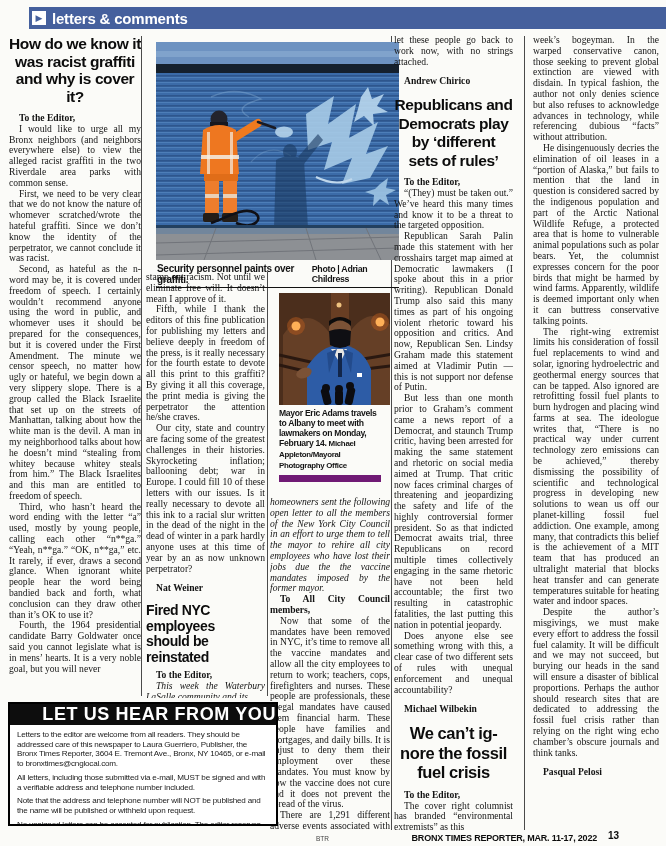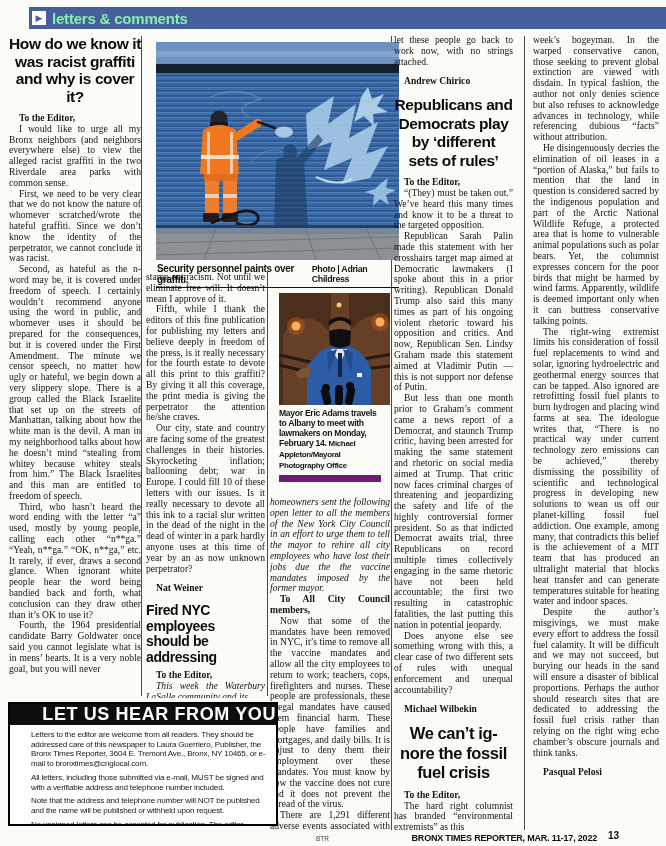--- a/index.html
+++ b/index.html
@@ -3,21 +3,21 @@
 <meta charset="utf-8">
 <style>
   html,body{margin:0;padding:0;background:#e8e8e8;}
   .page{position:relative;width:666px;height:846px;background:#fbfbf8;overflow:hidden;
         font-family:"Liberation Serif",serif;color:#141414;}
   
   .banner{position:absolute;left:29px;top:7px;width:637px;height:22px;background:#45609d;
           display:flex;align-items:center;}
   .banner .notch{width:14px;height:14px;background:#ffffff;color:#45609d;font-size:9px;
           line-height:14px;text-align:center;margin-left:3px;flex:0 0 auto;}
-  .banner .btitle{color:#86efac;font-family:"Liberation Sans",sans-serif;font-weight:bold;
+  .banner .btitle{color:#ffffff;font-family:"Liberation Sans",sans-serif;font-weight:bold;
           font-size:15px;margin-left:6px;letter-spacing:-0.2px;text-align:center;}
   
   .col{position:absolute;overflow:hidden;text-align:justify;font-size:9.6px;line-height:10.8px;}
   .col1{left:9px;top:35px;width:132px;height:664px;}
   .col2{left:146px;top:272px;width:119px;height:426px;}
   .col3{left:270px;top:284px;width:120px;height:546px;}
   .col4{left:394px;top:35px;width:119px;height:797px;}
   .col5{left:533px;top:35px;width:126px;height:797px;}
   .col p{margin:0;}
   .ind{text-indent:10px;}
@@ -51,21 +51,21 @@
   .vr3{left:391px;top:36px;height:794px;}
   .vr4{left:524px;top:36px;height:794px;}
   
   .letters-box{position:absolute;left:8px;top:702px;width:270px;height:124px;
         border:2px solid #000;background:#fff;box-sizing:border-box;overflow:hidden;}
   .box-title{background:#0d0d0d;color:#fff;font-family:"Liberation Sans",sans-serif;
         font-weight:bold;font-size:18px;height:21px;line-height:21px;text-align:right;
         letter-spacing:0.6px;}
   .box-body{padding:5px 7px 0 7px;}
   .box-body p{font-family:"Liberation Sans",sans-serif;font-size:8.1px;line-height:9.7px;
-        letter-spacing:-0.2px;margin:0 0 4px 14px;text-align:left;color:#1a1a1a;}
+        letter-spacing:-0.2px;margin:0 0 4px 0;text-align:left;color:#1a1a1a;}
   
   .pagefoot{position:absolute;left:0;top:830px;width:626px;height:16px;
         font-family:"Liberation Sans",sans-serif;}
   .foot-center{position:absolute;left:316px;top:5px;font-size:6.5px;color:#444;}
   .foot-right{position:absolute;right:29px;top:3px;font-weight:bold;font-size:9px;
         letter-spacing:-0.2px;color:#0c0c0c;}
   .foot-page{position:absolute;right:7px;top:0px;font-weight:bold;font-size:10px;color:#0c0c0c;}
 </style>
 </head>
 <body>
@@ -153,21 +153,21 @@
       <span class="ccred">Photo | Adrian Childress</span>
     </figcaption>
   </figure>
 
   <section class="col col2">
     <p>stamp out racism. Not until we eliminate free will. It doesn’t mean I approve of it.</p>
     <p class="ind">Fifth, while I thank the editors of this fine publication for publishing my letters and believe deeply in freedom of the press, is it really necessary for the fourth estate to devote all this print to this graffiti? By giving it all this coverage, the print media is giving the perpetrator the attention he/she craves.</p>
     <p class="ind">Our city, state and country are facing some of the greatest challenges in their histories. Skyrocketing inflation; ballooning debt; war in Europe. I could fill 10 of these letters with our issues. Is it really necessary to devote all this ink to a racial slur written in the dead of the night in the dead of winter in a park hardly anyone uses at this time of year by an as now unknown perpetrator?</p>
     <p class="sig">Nat Weiner</p>
     <p class="headline h-l2">Fired NYC employees
-should be addressing</p>
+should be reinstated</p>
     <p class="salute">To the Editor,</p>
     <p class="ind ital">This week the Waterbury LaSalle community and its</p>
   </section>
 
   <section class="col col3">
     <figure class="photo2fig">
       <svg viewBox="0 0 120 112" aria-hidden="true">
         <rect width="120" height="112" fill="#4b2e1c"></rect>
         <path d="M4,42 Q28,8 52,42 L52,112 L4,112 Z" fill="#6a4228" opacity="0.85"></path>
         <path d="M70,40 Q94,6 118,40 L118,112 L70,112 Z" fill="#6a4228" opacity="0.85"></path>
@@ -221,21 +221,21 @@
     <p class="salute">To the Editor,</p>
     <p class="ind">“(They) must be taken out.” We’ve heard this many times and know it to be a threat to the targeted opposition.</p>
     <p class="ind">Republican Sarah Palin made this statement with her crosshairs target map aimed at Democratic lawmakers (I spoke about this in a prior writing). Republican Donald Trump also said this many times as part of his ongoing violent rhetoric toward his opposition and critics. And now, Republican Sen. Lindsy Graham made this statement aimed at Vladimir Putin — this is not support nor defense of Putin.</p>
     <p class="ind">But less than one month prior to Graham’s comment came a news report of a Democrat, and staunch Trump critic, having been arrested for making the same statement and rhetoric on social media aimed at Trump. That critic now faces criminal charges of threatening and jeopardizing the safety and life of the highly controversial former president. So as that indicted Democrat awaits trial, three Republicans on record multiple times collectively engaging in the same rhetoric have not been held accountable; the first two resulting in catastrophic fatalities, the last putting this nation in potential jeopardy.</p>
     <p class="ind">Does anyone else see something wrong with this, a clear case of two different sets of rules with unequal enforcement and unequal accountability?</p>
     <p class="sig">Michael Wilbekin</p>
     <p class="headline h-l4">We can’t ig-
 nore the fossil
 fuel crisis</p>
     <p class="salute">To the Editor,</p>
-    <p class="ind">The hard right columnist has branded “environmental extremists” as this</p>
+    <p class="ind">The cover right columnist has branded “environmental extremists” as this</p>
   </section>
 
   <section class="col col5">
     <p>week’s bogeyman. In the warped conservative canon, those seeking to prevent global extinction are viewed with disdain. In typical fashion, the author not only denies science but also refuses to acknowledge advances in technology, while referencing dubious “facts” without attribution.</p>
     <p class="ind">He disingenuously decries the elimination of oil leases in a “portion of Alaska,” but fails to mention that the land in question is considered sacred by the indigenous population and part of the Arctic National Wildlife Refuge, a protected area that is home to vulnerable animal populations such as polar bears. Yet, the columnist expresses concern for the poor birds that might be harmed by wind farms. Apparently, wildlife is deemed important only when it can buttress conservative talking points.</p>
     <p class="ind">The right-wing extremist limits his consideration of fossil fuel replacements to wind and solar, ignoring hydroelectric and geothermal energy sources that can be tapped. Also ignored are retrofitting fossil fuel plants to burn hydrogen and placing wind farms at sea. The ideologue writes that, “There is no practical way under current technology zero emissions can be achieved,” thereby dismissing the possibility of scientific and technological progress in developing new solutions to wean us off our planet-killing fossil fuel addiction. One example, among many, that contradicts this belief is the achievement of a MIT team that has produced an ultralight material that blocks heat transfer and can generate temperatures suitable for heating water and indoor spaces.</p>
     <p class="ind">Despite the author’s misgivings, we must make every effort to address the fossil fuel calamity. It will be difficult and we may not succeed, but burying our heads in the sand will ensure a disaster of biblical proportions. Perhaps the author should research sites that are dedicated to addressing the fossil fuel crisis rather than relying on the right wing echo chamber’s obscure journals and think tanks.</p>
     <p class="sig">Pasqual Pelosi</p>
   </section>
 

